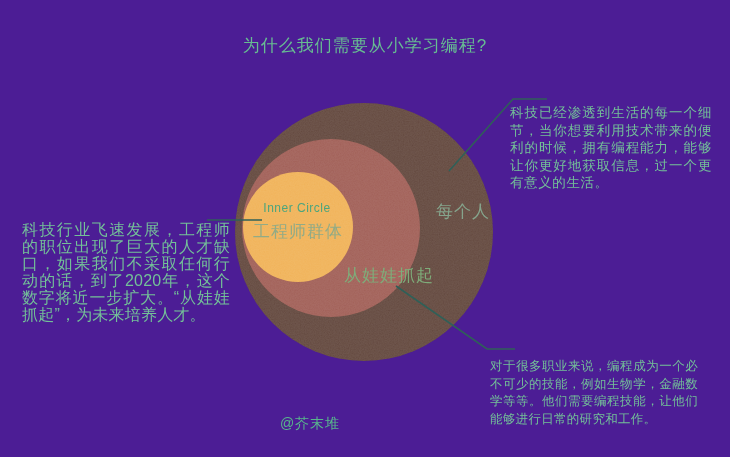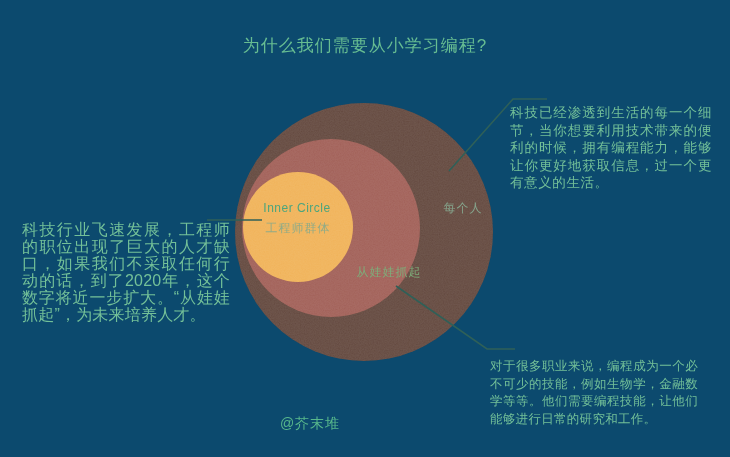--- a/index.html
+++ b/index.html
@@ -1,41 +1,41 @@
 <!DOCTYPE html>
 <html><head>
 <meta charset="utf-8">
 <style>
   html, body { margin: 0; padding: 0; background: #ffffff; }
   .canvas {
     position: relative;
     width: 730px;
     height: 457px;
-    background: #0c4a6e;
+    background: #4c1d95;
     overflow: hidden;
     font-family: "Liberation Sans", "DejaVu Sans", sans-serif;
   }
   .page-title {
     position: absolute;
     top: 34px; left: 0; width: 730px;
     text-align: center;
     font-size: 17px;
     font-weight: 500;
     letter-spacing: 1px;
     color: #67bd92;
   }
   svg.diagram { position: absolute; top: 0; left: 0; }
   .circle-label {
     position: absolute;
     transform: translateX(-50%);
     white-space: nowrap;
     letter-spacing: 0.5px;
   }
   .lbl-en { font-size: 16px; }
-  .lbl-zh { font-size: 12px; letter-spacing: 1px; }
+  .lbl-zh { font-size: 17px; letter-spacing: 1px; }
   .outside-en { top: 177px; left: 461px; color: #7ec3a7; }
   .outside-zh { top: 200px; left: 463px; color: #85a48c; }
   .middle-en  { top: 243px; left: 396px; color: #95cda0; }
   .middle-zh  { top: 264px; left: 389px; color: #7ead7a; }
   .inner-en   { top: 201px; left: 297px; color: #4ca57d; font-size: 12px; }
   .inner-zh   { top: 220px; left: 298px; color: #92ab86; }
   .annotation {
     position: absolute;
     color: #73c098;
     text-align: justify;

